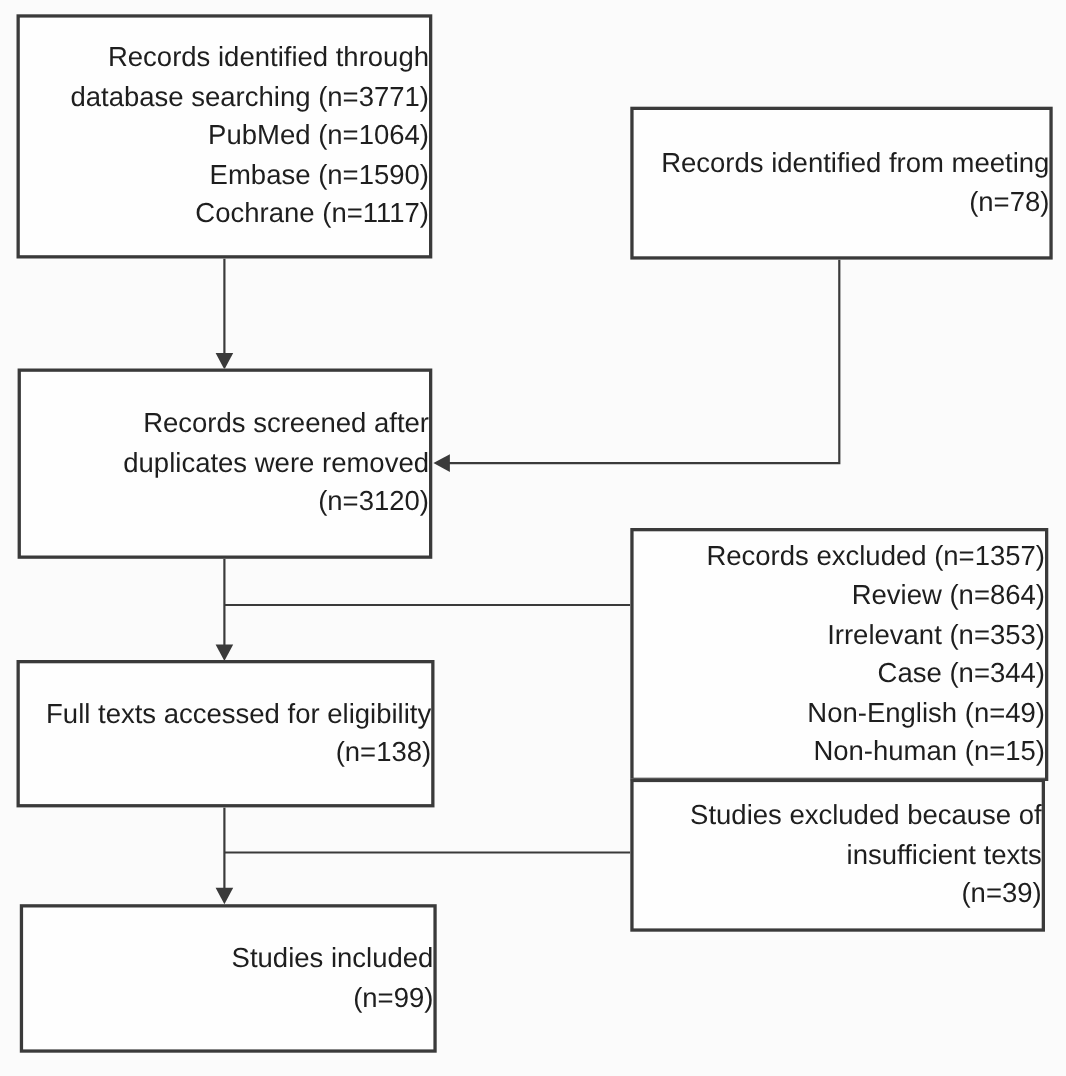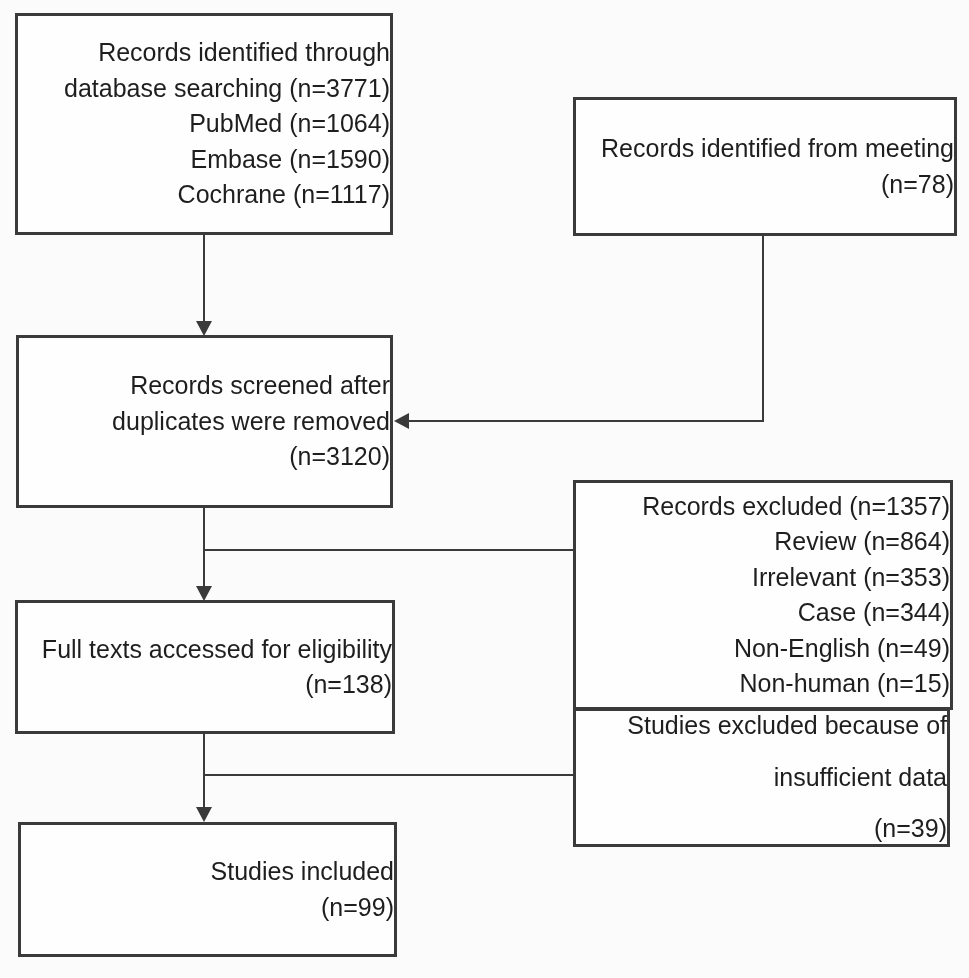--- a/index.html
+++ b/index.html
@@ -111,23 +111,23 @@
     <div class="line">Case (n=344)</div>
     <div class="line">Non-English (n=49)</div>
     <div class="line">Non-human (n=15)</div>
   </div>
 
   <div class="node" style="left:15px; top:600px; width:380px; height:134px;">
     <div class="line">Full texts accessed for eligibility</div>
     <div class="line">(n=138)</div>
   </div>
 
-  <div class="node" style="left:573px; top:708px; width:377px; height:139px;gap:16px;">
+  <div class="node" style="left:573px; top:708px; width:377px; height:139px;">
     <div class="line">Studies excluded because of</div>
-    <div class="line">insufficient data</div>
+    <div class="line">insufficient texts</div>
     <div class="line">(n=39)</div>
   </div>
 
   <div class="node" style="left:18px; top:822px; width:379px; height:135px;">
     <div class="line">Studies included</div>
     <div class="line">(n=99)</div>
   </div>
 
 </div>
 

